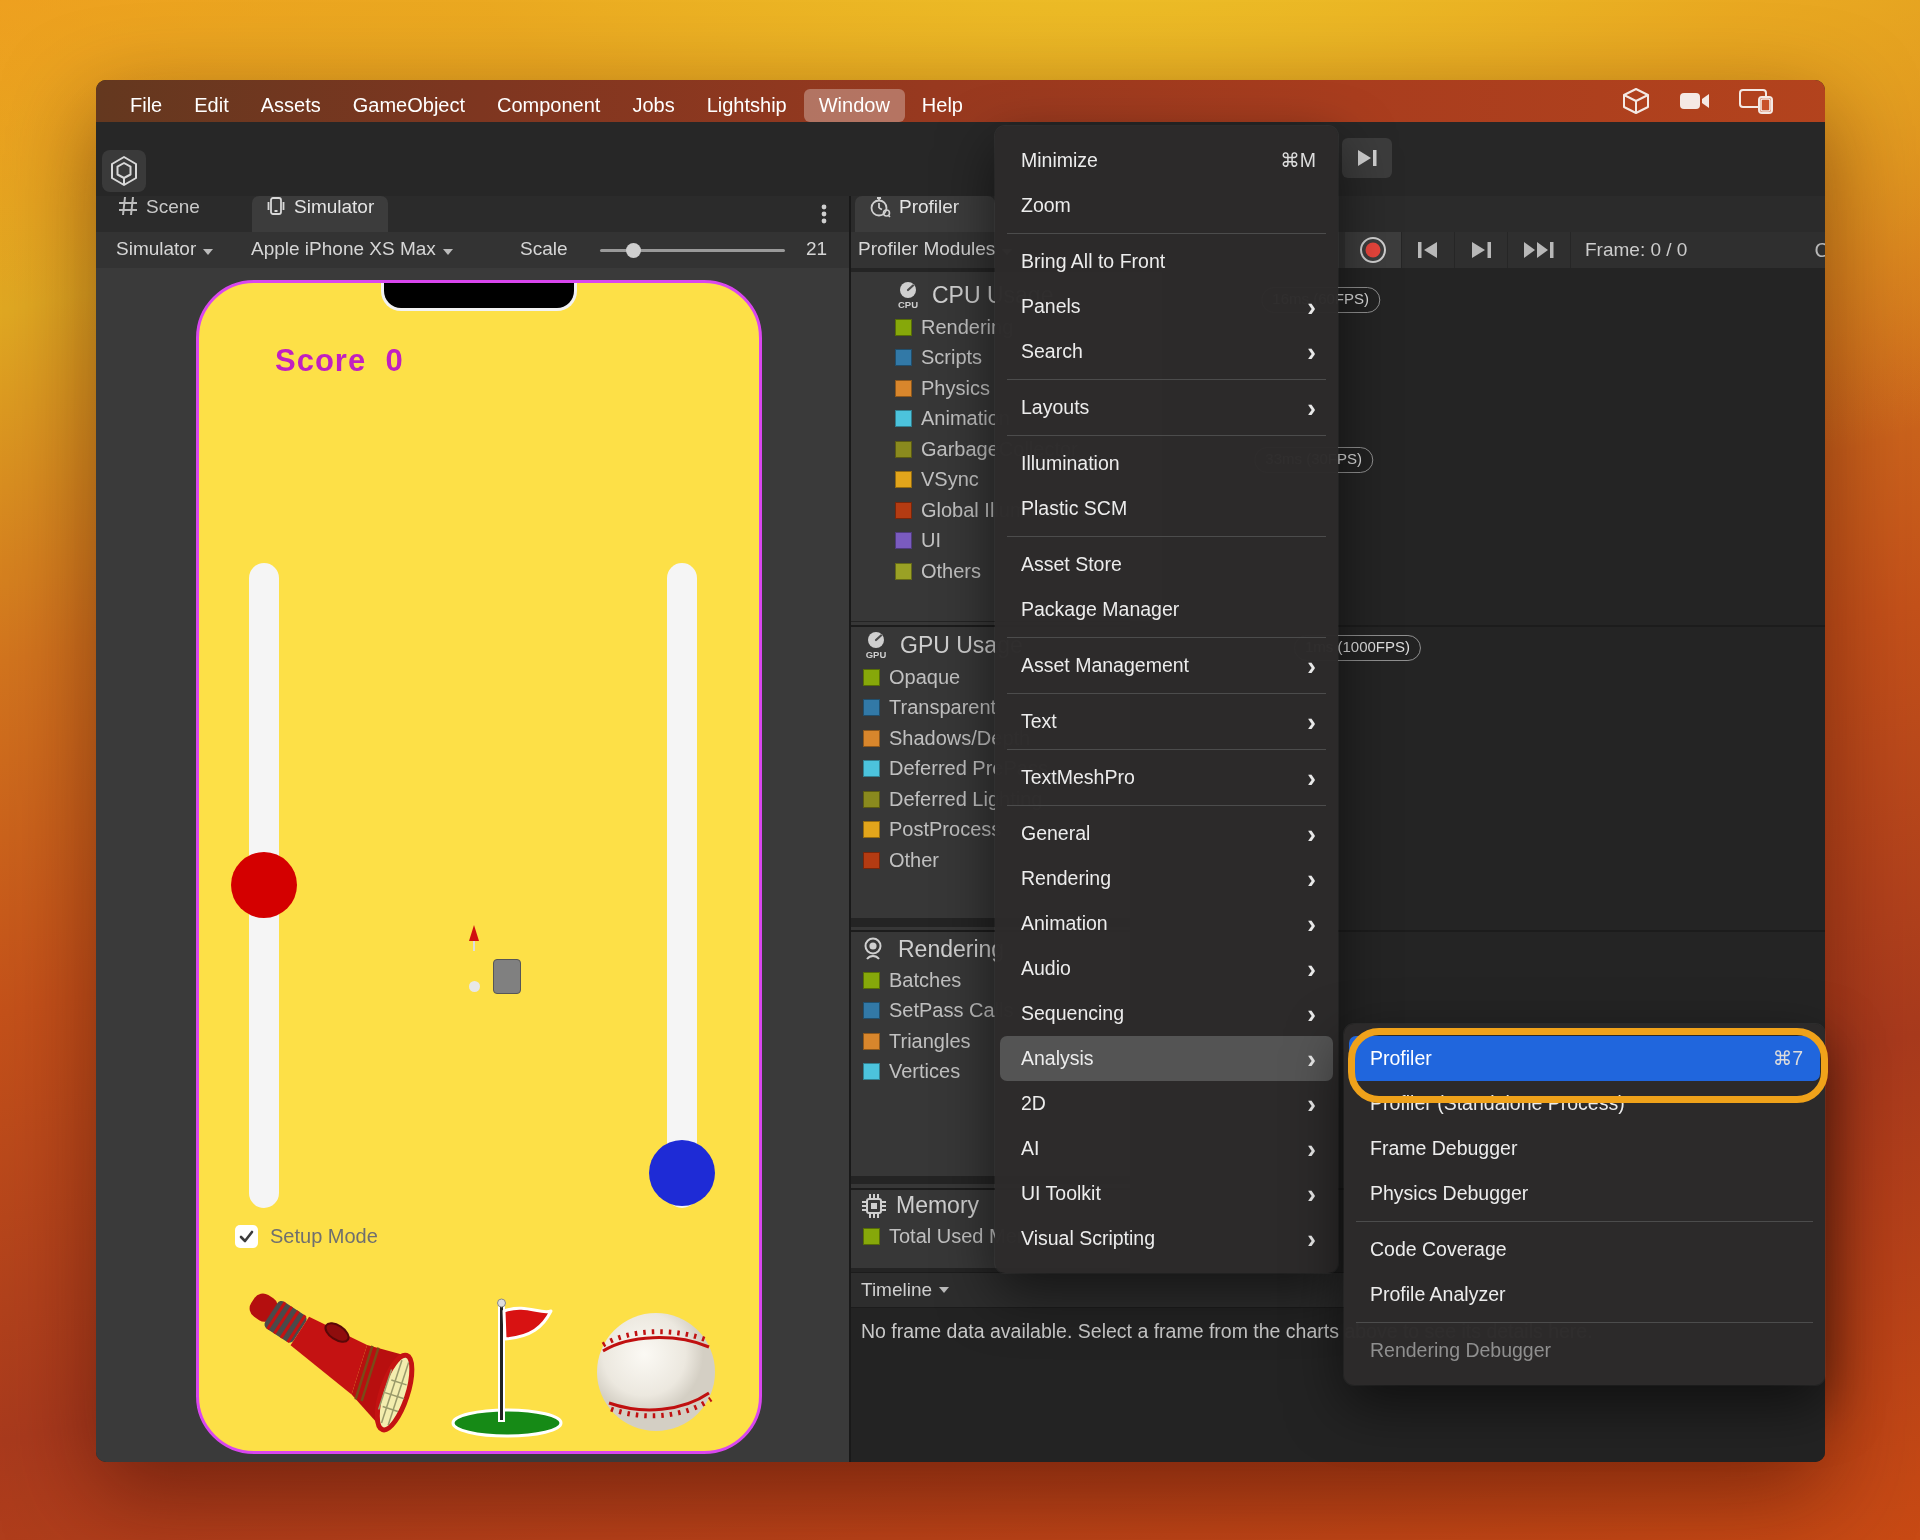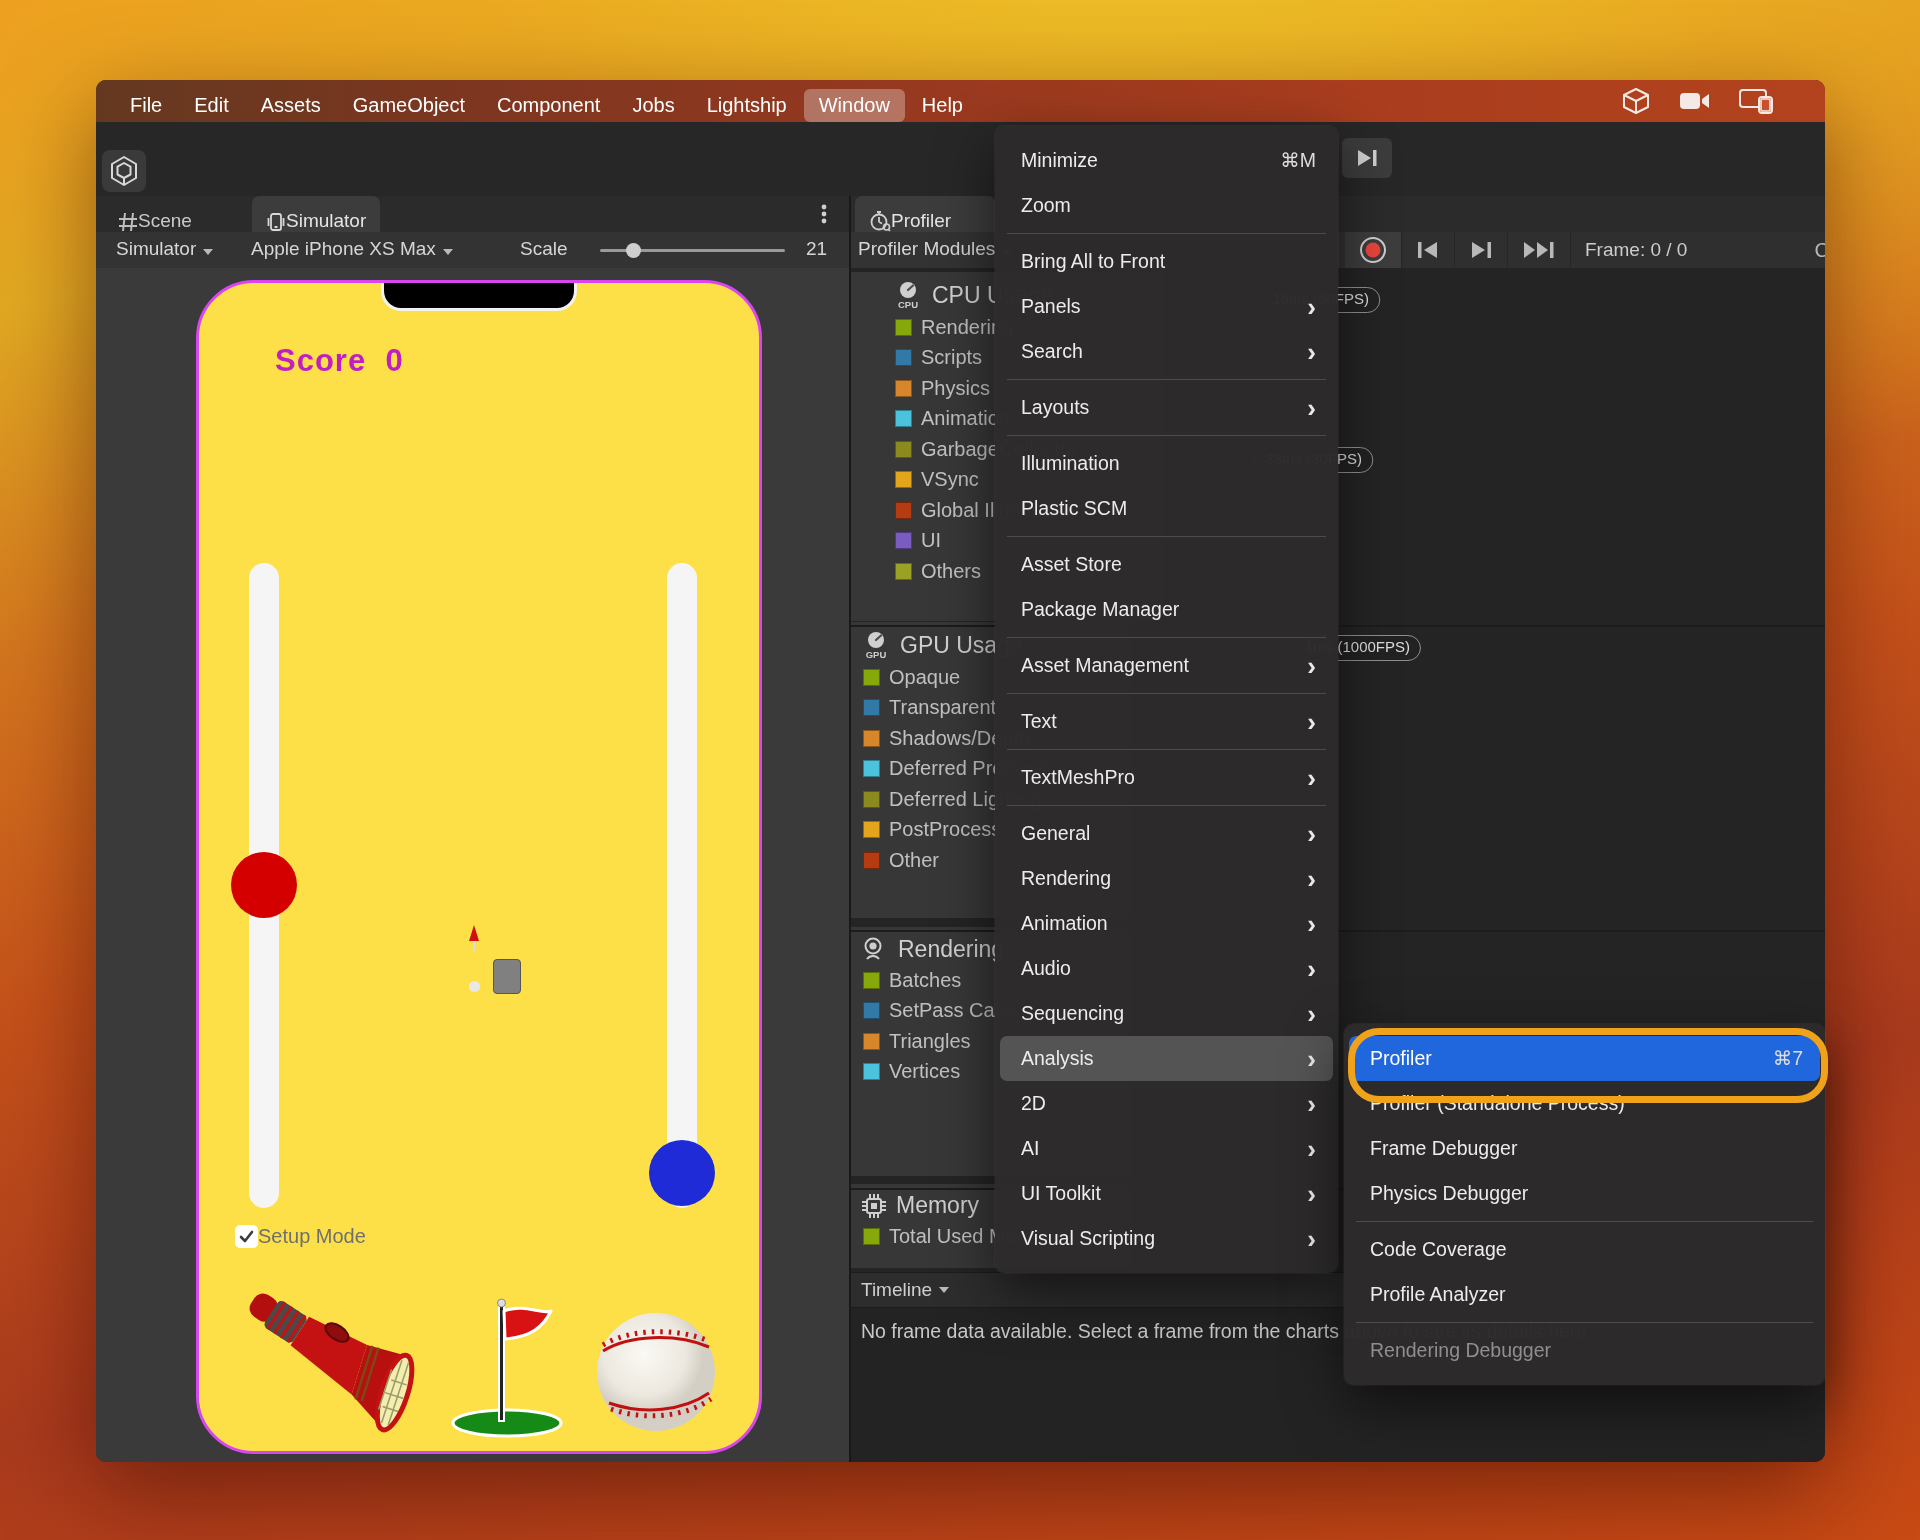--- a/index.html
+++ b/index.html
@@ -22,37 +22,37 @@
   
   #toolbar{position:absolute;left:0;top:42px;width:100%;height:74px;background:#272727;border-bottom:2px solid #191919;}
   #hexbtn{position:absolute;left:6px;top:28px;width:44px;height:42px;background:#3a3a3a;border-radius:8px;
           display:flex;align-items:center;justify-content:center;}
   #stepbtn{position:absolute;left:1246px;top:16px;width:50px;height:40px;background:#3c3c3c;border-radius:6px;
           display:flex;align-items:center;justify-content:center;}
   
   .tabrow{position:absolute;left:0;width:100%;height:36px;top:116px;background:#2b2b2b;}
   .row2{position:absolute;left:0;width:100%;height:36px;top:152px;background:#333;border-bottom:1px solid #1f1f1f;
         color:#d6d6d6;font-size:19px;}
-  .tab{position:absolute;top:0;height:36px;display:flex;align-items:flex-end;color:#c9c9c9;
+  .tab{position:absolute;top:0;height:36px;display:flex;align-items:flex-start;gap:8px;color:#c9c9c9;
        font-size:19px;padding:0 14px;border-radius:7px 7px 0 0;}
   .tab.active{background:#3c3c3c;color:#e4e4e4;}
   .caret{display:inline-block;margin-left:7px;width:0;height:0;border-left:5px solid transparent;
          border-right:5px solid transparent;border-top:6px solid #bbb;}
   
   #viewport{position:absolute;left:0;top:188px;width:753px;height:1194px;background:#3a3a3a;}
   #panediv{position:absolute;left:753px;top:116px;width:2px;height:1266px;background:#191919;}
   
   #phone{position:absolute;left:100px;top:12px;width:560px;height:1168px;background:#fde047;
          border:3px solid #d946ef;border-radius:58px;overflow:hidden;}
   #notch{position:absolute;left:50%;top:-3px;transform:translateX(-50%);width:190px;height:28px;background:#000;
          border:3px solid #f2f2f2;border-top:none;border-radius:0 0 20px 20px;}
   #score{position:absolute;left:76px;top:60px;font-size:31px;font-weight:600;letter-spacing:1px;}
   .track{position:absolute;width:30px;height:645px;top:280px;background:#f5f5f5;border-radius:15px;}
   .knob{position:absolute;width:66px;height:66px;border-radius:50%;}
-  #setup{position:absolute;left:36px;top:942px;display:flex;align-items:center;gap:0;}
+  #setup{position:absolute;left:36px;top:942px;display:flex;align-items:center;gap:12px;}
   #setup .box{width:23px;height:23px;background:#fff;border-radius:5px;display:flex;align-items:center;justify-content:center;}
   #setup .lbl{color:#6f6f6f;font-size:20px;}
   
   #prof-content{position:absolute;left:755px;top:188px;width:974px;height:1004px;background:#242424;}
   .mod-card{position:absolute;left:0;width:279px;background:#373737;overflow:hidden;}
   .mod-title{display:flex;align-items:center;gap:9px;color:#cfcfcf;font-size:23px;padding:8px 0 2px 10px;white-space:nowrap;}
   .lg-row{display:flex;align-items:center;gap:9px;height:30.5px;padding-left:12px;color:#c0c0c0;font-size:20px;white-space:nowrap;}
   .lg-sq{width:15px;height:15px;flex:0 0 15px;border:1px solid rgba(0,0,0,.35);}
   .badge{position:absolute;transform:translateX(-100%);height:24px;line-height:22px;padding:0 10px;border:1px solid #909090;
          border-radius:13px;background:rgba(34,34,34,.85);color:#dedede;font-size:15px;white-space:nowrap;}

